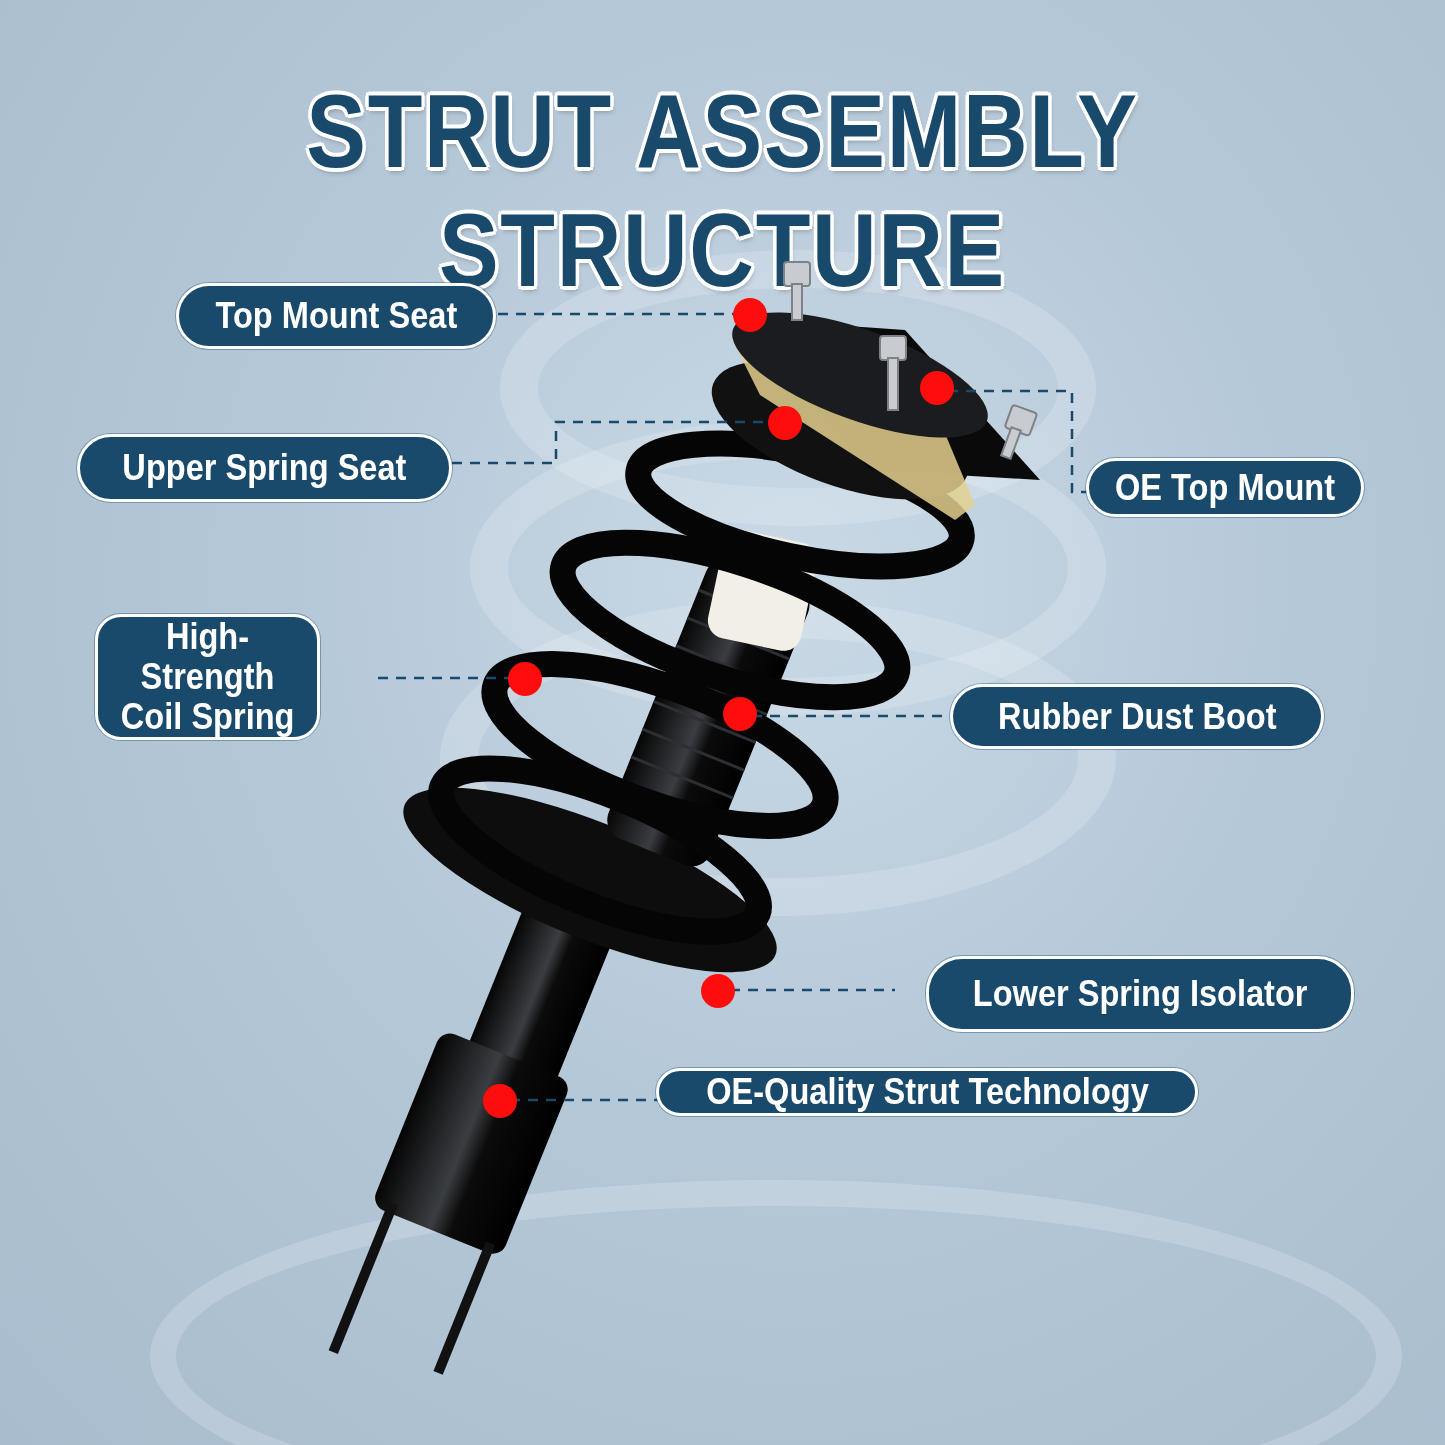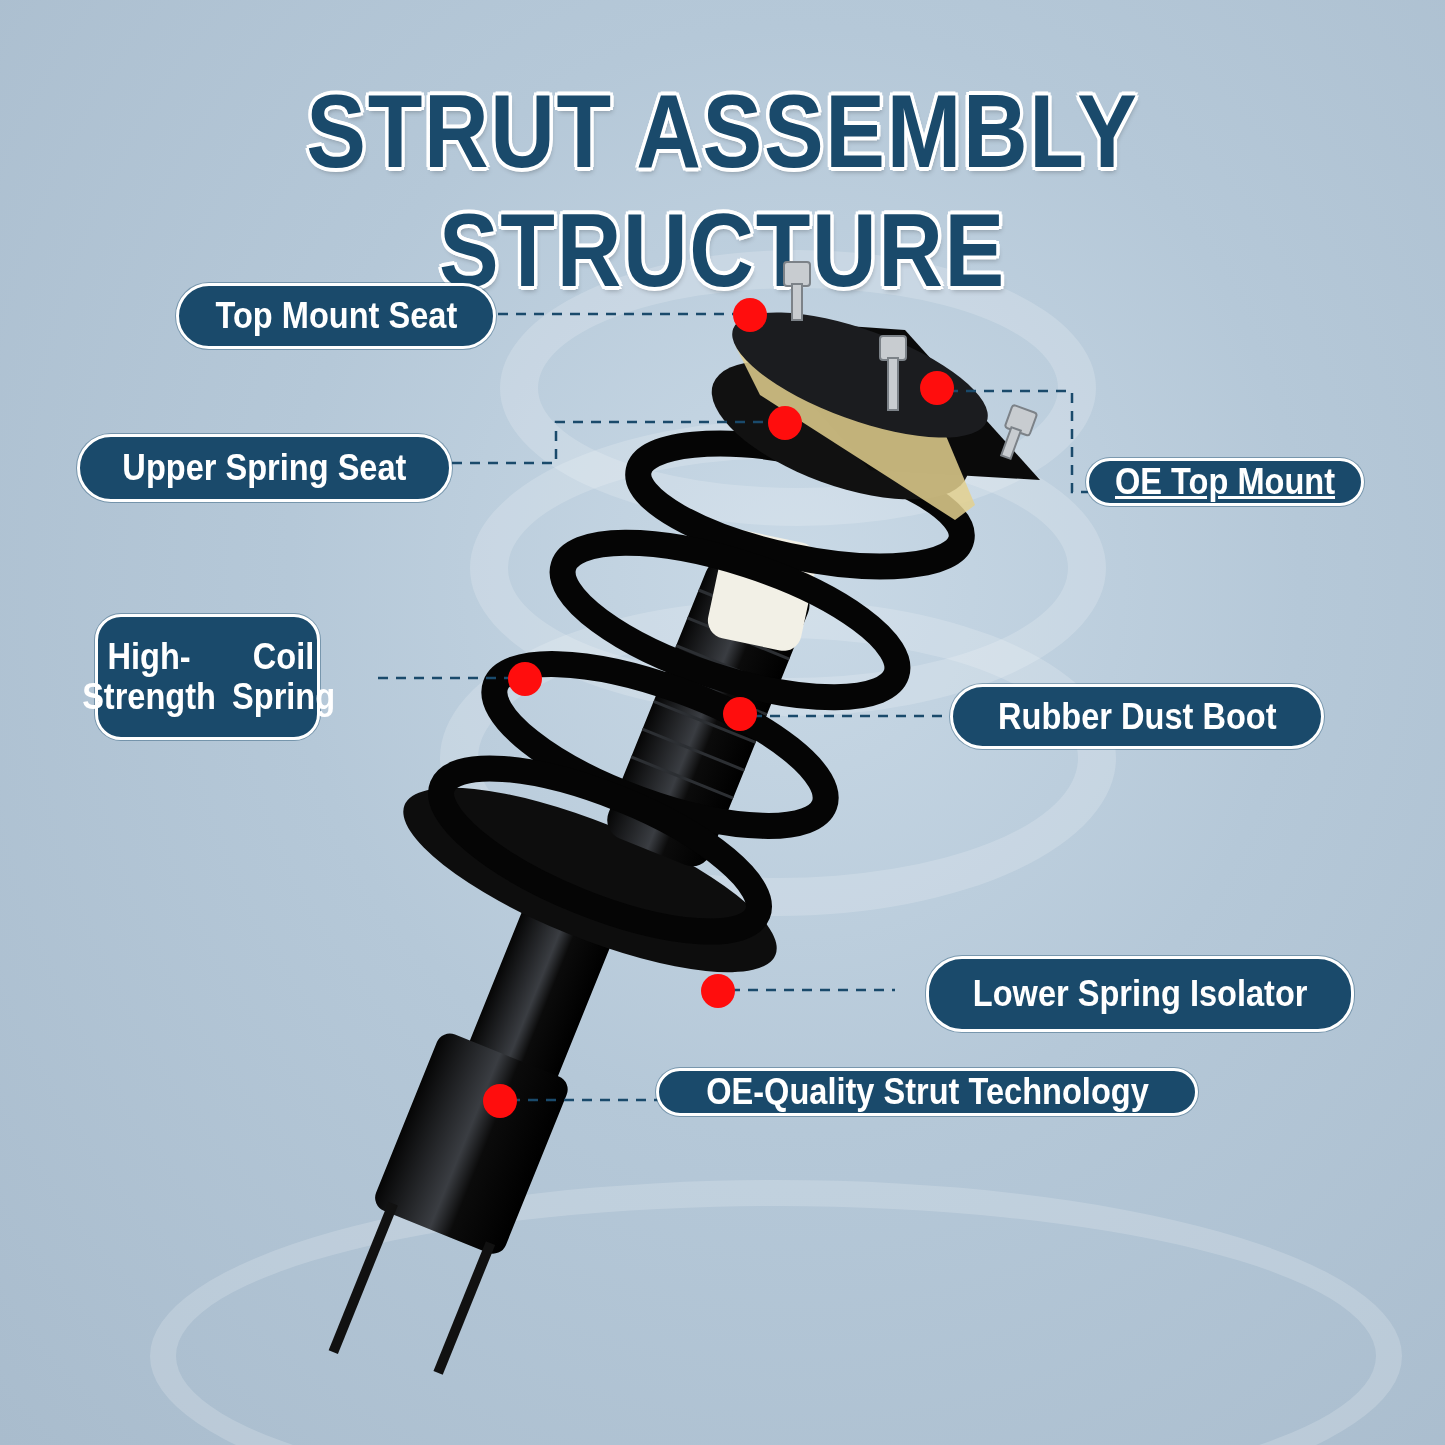--- a/index.html
+++ b/index.html
@@ -117,25 +117,25 @@
 </svg>
 
 <div class="label pill" style="left:176px;top:283px;width:320px;height:66px;">
   <span>Top Mount Seat</span>
 </div>
 
 <div class="label pill" style="left:77px;top:426px;width:375px;height:68px;margin-top:8px;">
   <span>Upper Spring Seat</span>
 </div>
 
-<div class="label pill" style="left:1086px;top:458px;width:278px;height:48px;text-decoration:underline;">
+<div class="label pill" style="left:1086px;top:458px;width:278px;height:59px;">
   <span>OE Top Mount</span>
 </div>
 
-<div class="label box" style="left:95px;top:614px;width:225px;height:126px;">
+<div class="label box" style="left:95px;top:614px;width:225px;height:126px;flex-direction:column;">
   <span>High-Strength</span>
   <span>Coil Spring</span>
 </div>
 
 <div class="label pill" style="left:950px;top:684px;width:374px;height:65px;">
   <span>Rubber Dust Boot</span>
 </div>
 
 <div class="label pill" style="left:926px;top:956px;width:428px;height:76px;">
   <span>Lower Spring Isolator</span>

